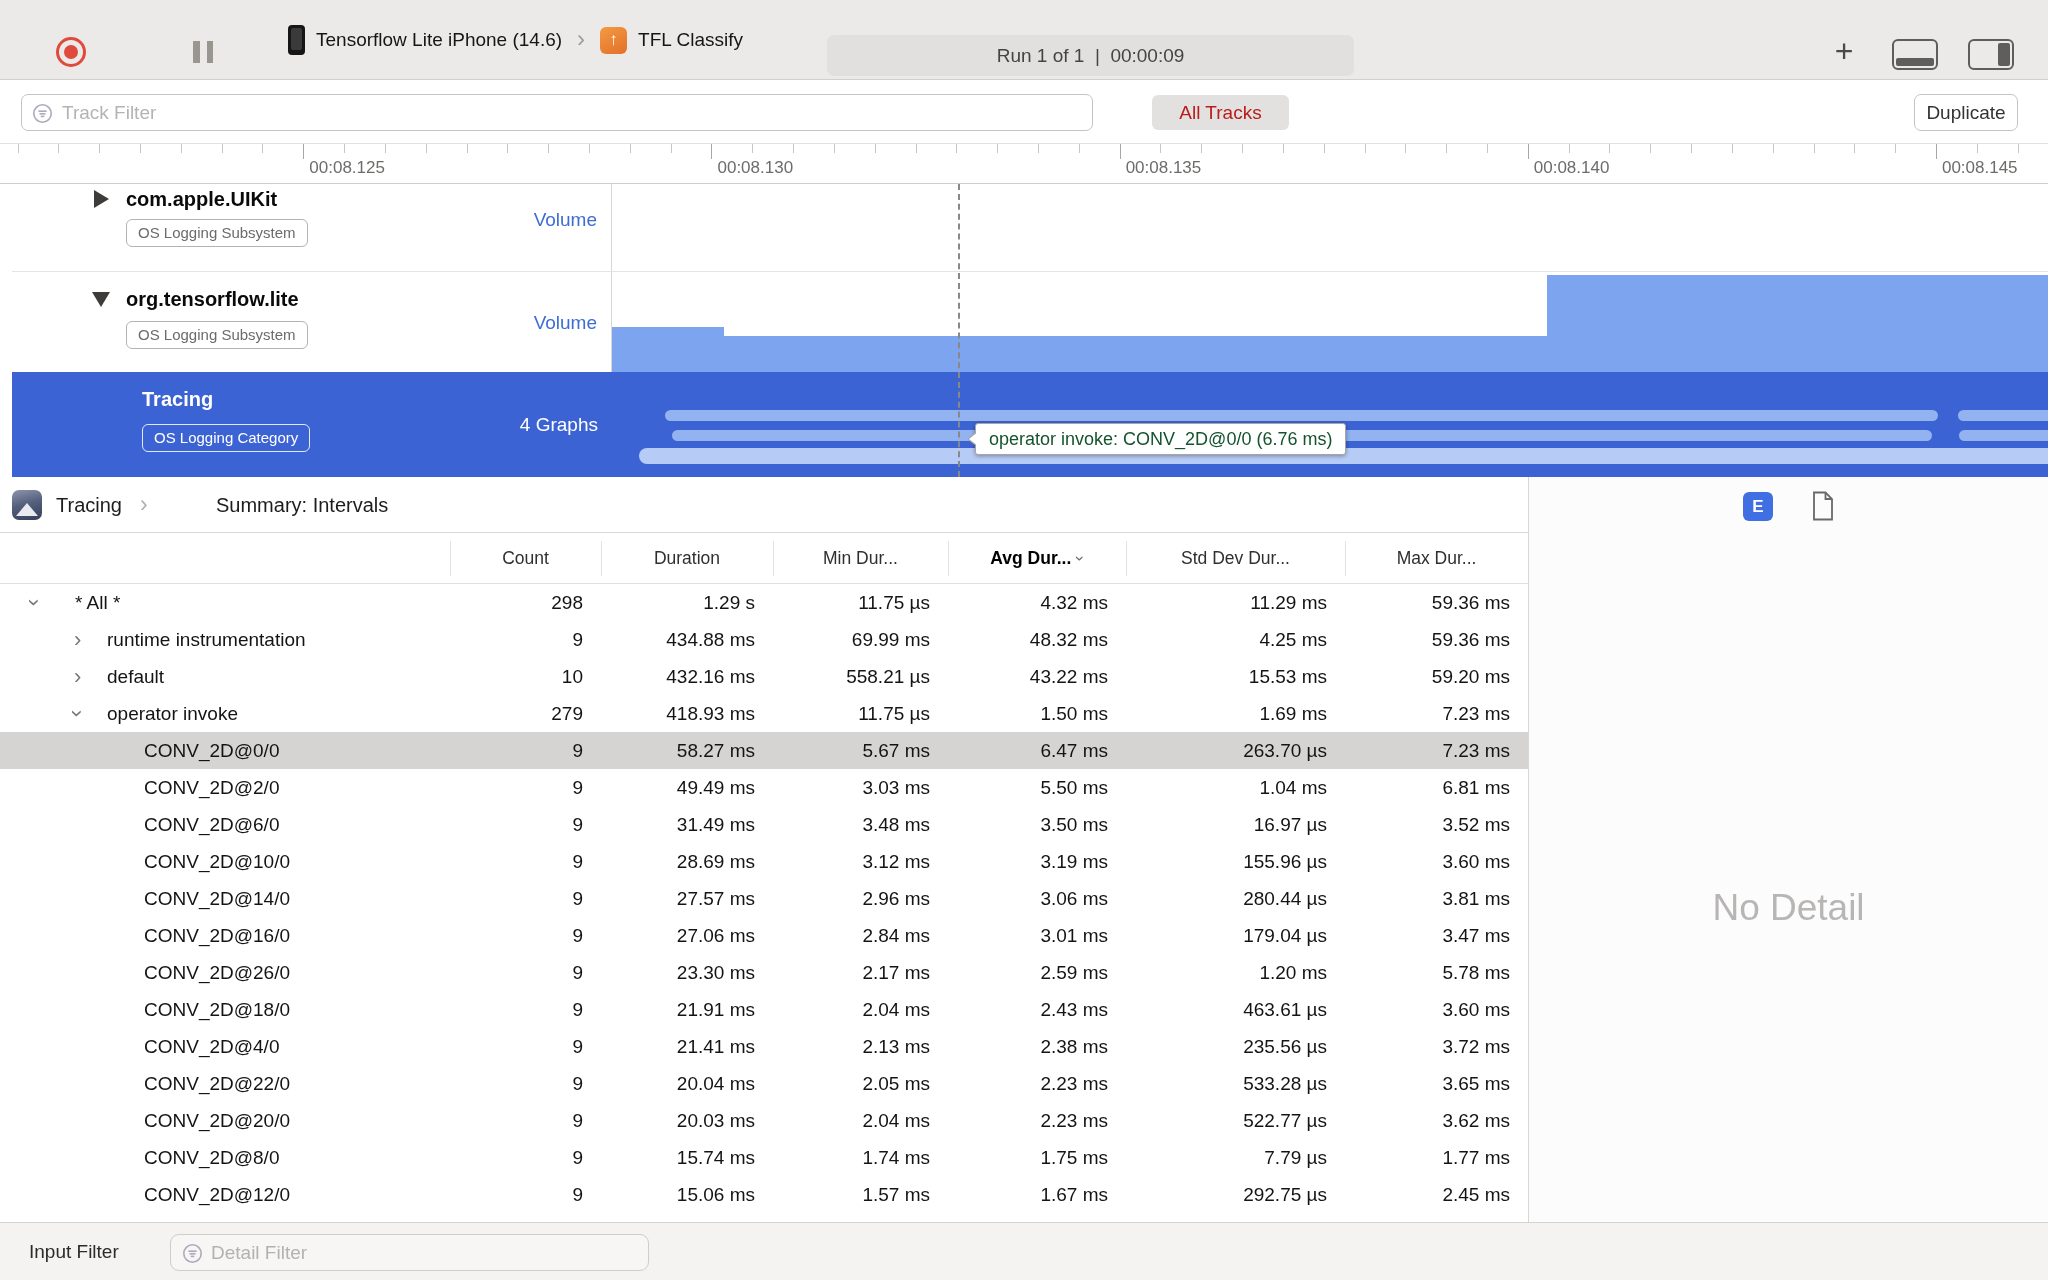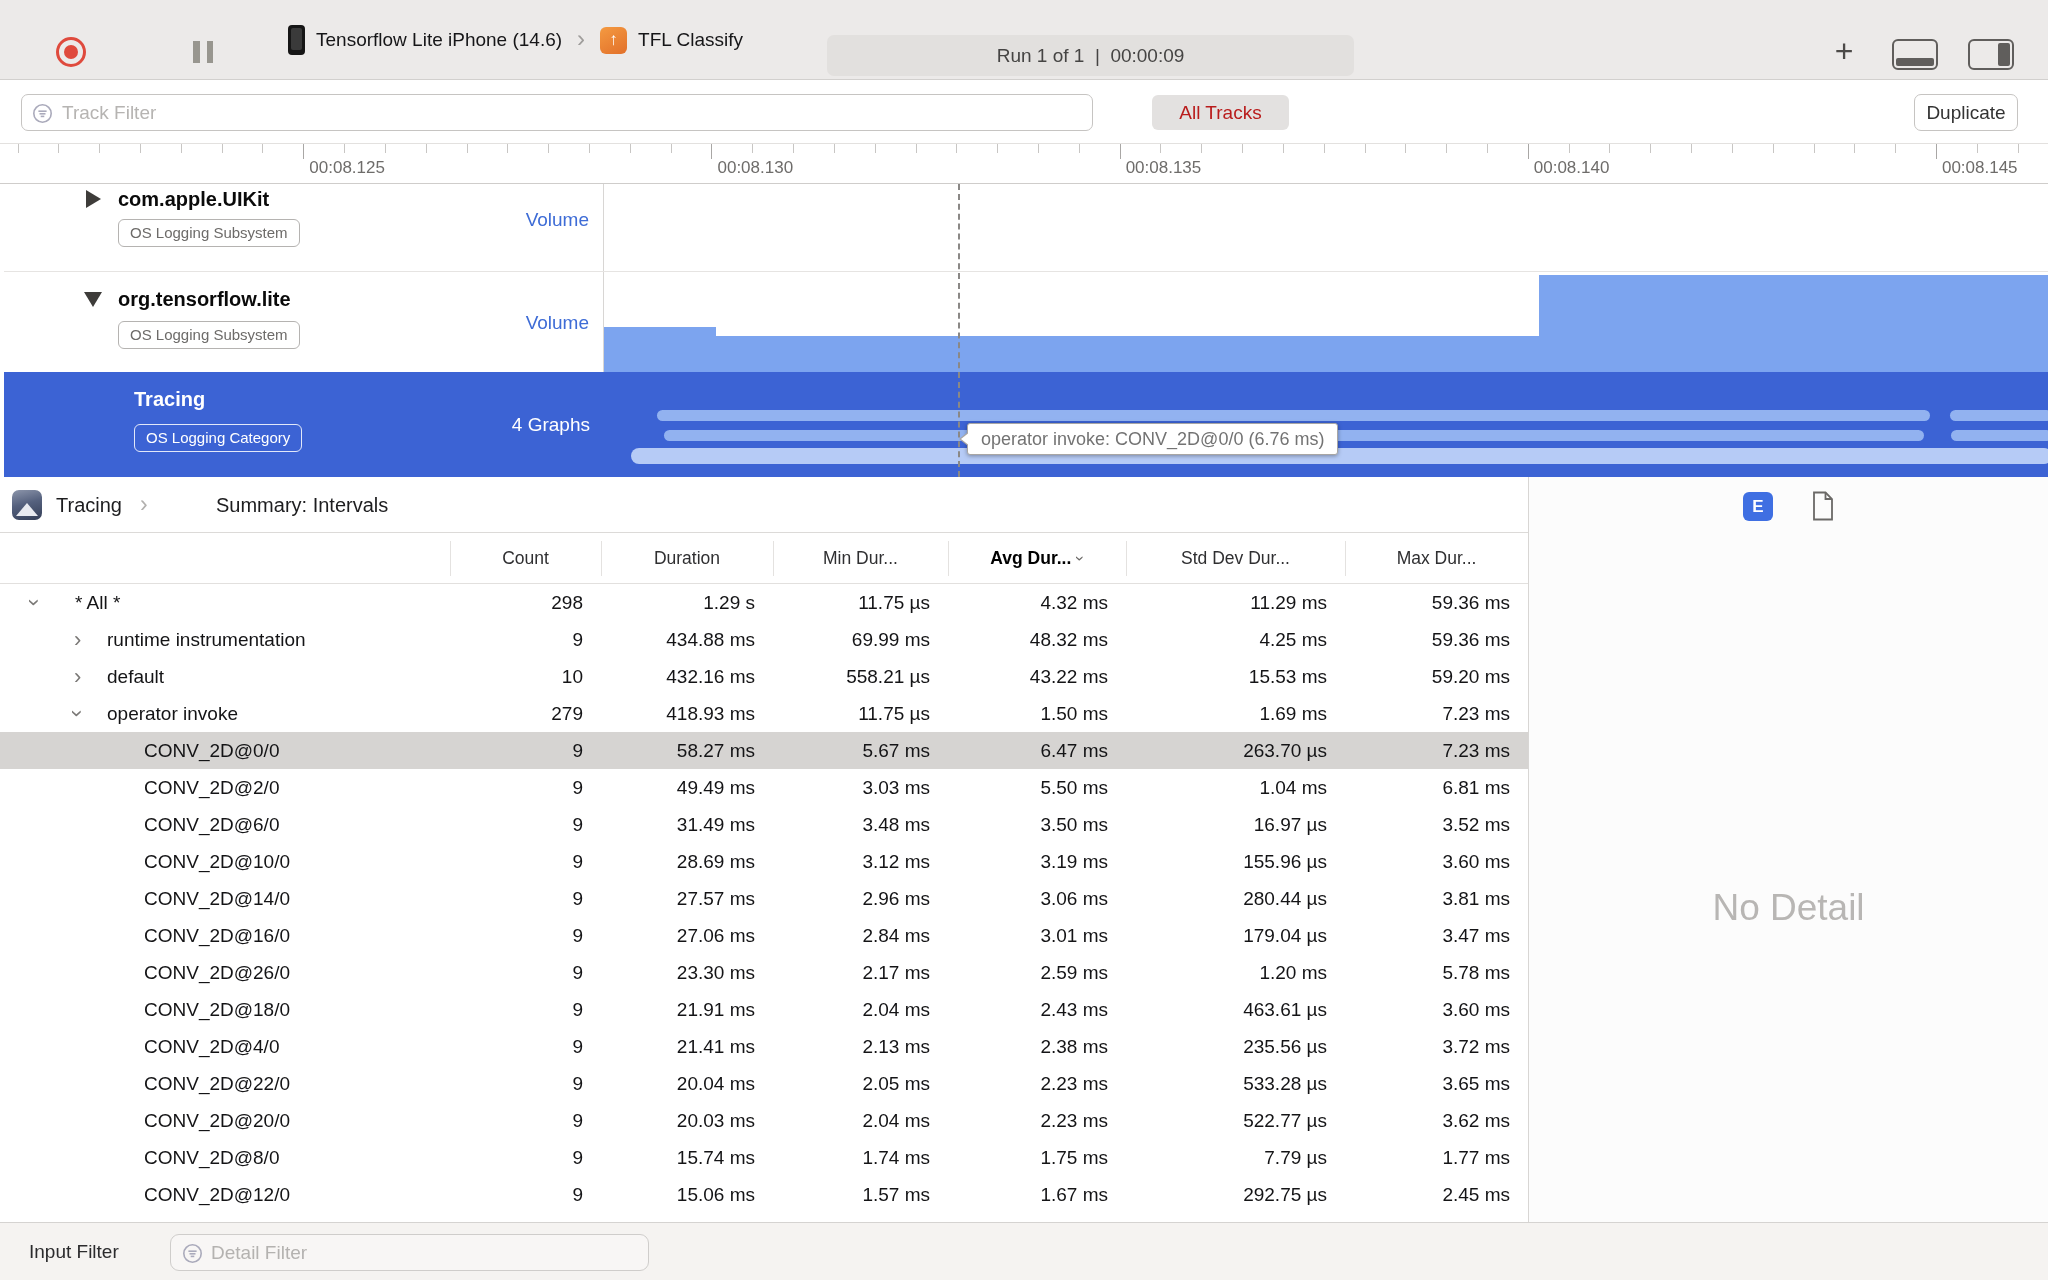--- a/index.html
+++ b/index.html
@@ -54,21 +54,21 @@
     font-size:19px; color:#333; }
 
   
   .ruler { position:absolute; left:0; top:144px; width:2048px; height:40px;
     background:#fff; border-bottom:1px solid #cfcdcb; }
   .tick { position:absolute; top:0; width:1px; height:9px; background:#c8c6c4; }
   .tick.major { height:15px; background:#a9a7a5; }
   .tick-label { position:absolute; top:14px; font-size:17px; color:#6e6c6a; white-space:nowrap; }
 
   
-  .tracks { position:absolute; left:4px; top:184px; width:2000px; height:293px; background:#fff; }
+  .tracks { position:absolute; left:12px; top:184px; width:2000px; height:293px; background:#fff; }
   .track { position:absolute; left:0; width:2048px; }
   .track-1 { top:0; height:88px; border-bottom:1px solid #e6e4e2; }
   .track-2 { top:88px; height:100px; }
   .track-3 { top:188px; height:105px; background:#3c63d4; }
   .track-head { position:absolute; left:0; top:0; width:600px; height:100%; border-right:1px solid #d8d6d4; }
   .track-3 .track-head { border-right:none; }
   .track-lane { position:absolute; left:600px; top:0; width:1448px; height:100%; }
   .tri { position:absolute; width:0; height:0; }
   .tri.collapsed { border-left:15px solid #3e3c3a; border-top:9px solid transparent; border-bottom:9px solid transparent; }
   .tri.expanded  { border-top:15px solid #3e3c3a; border-left:9px solid transparent; border-right:9px solid transparent; }
@@ -79,21 +79,21 @@
   .track-3 .track-name { color:#fff; left:130px; }
   .track-3 .badge { color:#fff; border-color:rgba(255,255,255,.85); left:130px; }
   .track-3 .track-meta { color:#fff; }
   .vol-seg { position:absolute; bottom:0; background:#7ca4ef; }
   .capsule { position:absolute; background:#92b2f0; }
   .capsule.light { background:#b6cbf6; }
   .playhead { position:absolute; left:958px; top:184px; height:293px; width:0;
     border-left:2px dashed #8a8886; z-index:5; }
   .tooltip { position:absolute; left:363px; top:51px; height:32px; padding:0 13px;
     background:#fff; border:1px solid #a8a6a4; border-radius:3px; z-index:7;
-    font-size:18px; line-height:30px; color:#737373; white-space:nowrap;
+    font-size:18px; line-height:30px; color:#14532d; white-space:nowrap;
     box-shadow:0 1px 4px rgba(0,0,0,.35); }
   .tooltip::before { content:""; position:absolute; left:-9px; top:8px; width:0; height:0;
     border-top:7px solid transparent; border-bottom:7px solid transparent; border-right:9px solid #a8a6a4; }
   .tooltip::after { content:""; position:absolute; left:-7.5px; top:8px; width:0; height:0;
     border-top:7px solid transparent; border-bottom:7px solid transparent; border-right:9px solid #fff; }
 
   
   .detail-left { position:absolute; left:0; top:477px; width:1528px; height:745px; background:#fff; }
   .detail-right { position:absolute; left:1528px; top:477px; width:520px; height:745px;
     background:#fcfcfc; border-left:1px solid #d8d6d4; }

